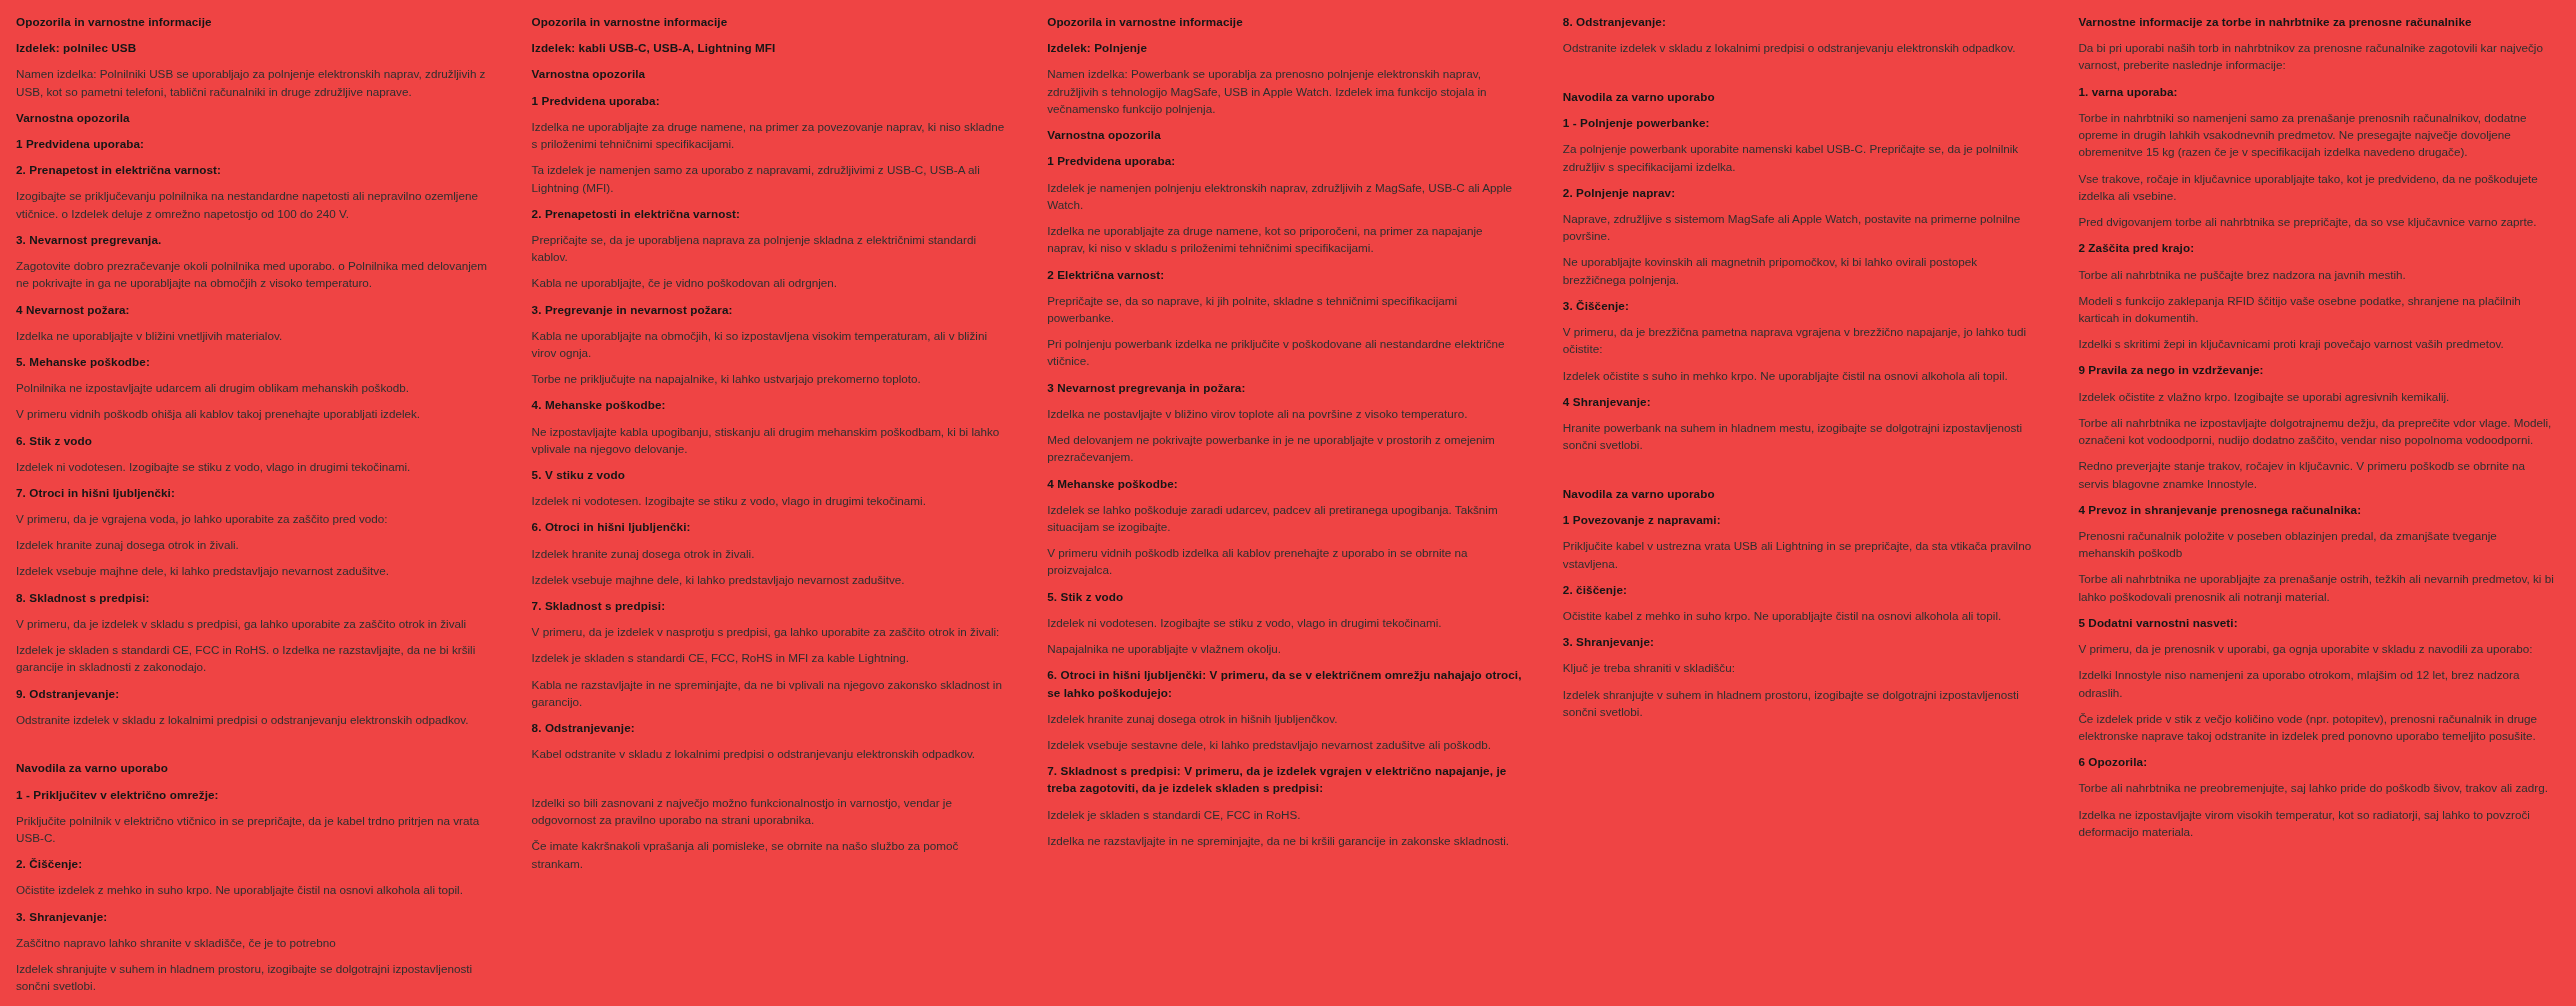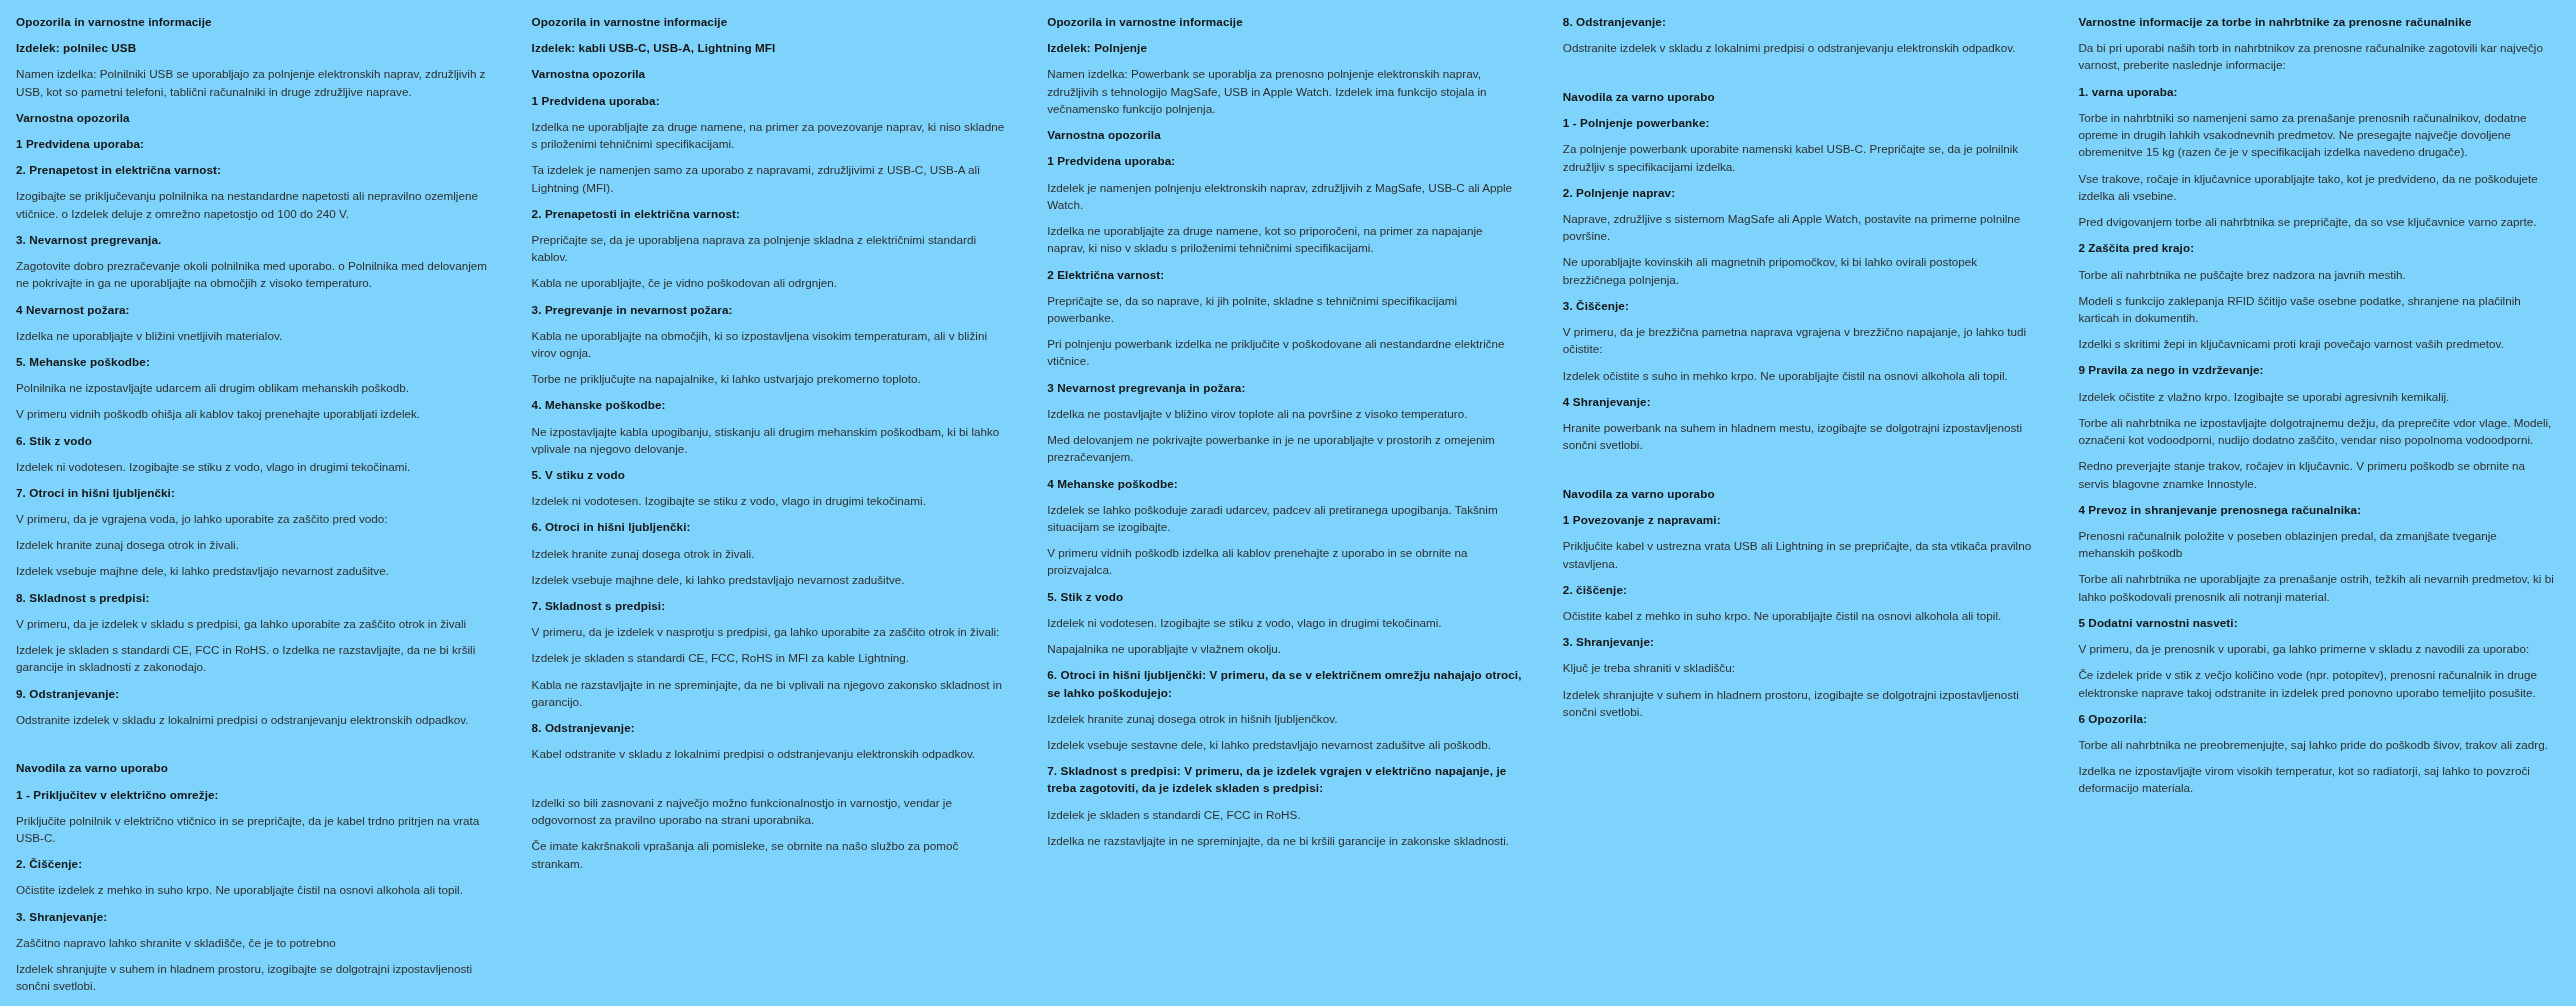--- a/index.html
+++ b/index.html
@@ -13,21 +13,21 @@
     height: 1006px;
     overflow: hidden;
     font-family: "Liberation Sans", "DejaVu Sans", sans-serif;
     -webkit-font-smoothing: antialiased;
   }
   .doc {
     box-sizing: border-box;
     width: 2576px;
     height: 1006px;
     padding: 13px 21px 8px 16px;
-    background: #7dd3fc;
+    background: #ef4444;
   }
   .columns {
     display: grid;
     grid-template-columns: repeat(5, 1fr);
     column-gap: 39px;
     align-items: start;
   }
   .column {
     min-width: 0;
   }
@@ -186,21 +186,22 @@
         <div class="blk p">Modeli s funkcijo zaklepanja RFID ščitijo vaše osebne podatke, shranjene na plačilnih karticah in dokumentih.</div>
         <div class="blk p">Izdelki s skritimi žepi in ključavnicami proti kraji povečajo varnost vaših predmetov.</div>
         <div class="blk h">9 Pravila za nego in vzdrževanje:</div>
         <div class="blk p">Izdelek očistite z vlažno krpo. Izogibajte se uporabi agresivnih kemikalij.</div>
         <div class="blk p">Torbe ali nahrbtnika ne izpostavljajte dolgotrajnemu dežju, da preprečite vdor vlage. Modeli, označeni kot vodoodporni, nudijo dodatno zaščito, vendar niso popolnoma vodoodporni.</div>
         <div class="blk p">Redno preverjajte stanje trakov, ročajev in ključavnic. V primeru poškodb se obrnite na servis blagovne znamke Innostyle.</div>
         <div class="blk h">4 Prevoz in shranjevanje prenosnega računalnika:</div>
         <div class="blk p">Prenosni računalnik položite v poseben oblazinjen predal, da zmanjšate tveganje mehanskih poškodb</div>
         <div class="blk p">Torbe ali nahrbtnika ne uporabljajte za prenašanje ostrih, težkih ali nevarnih predmetov, ki bi lahko poškodovali prenosnik ali notranji material.</div>
         <div class="blk h">5 Dodatni varnostni nasveti:</div>
-        <div class="blk p">V primeru, da je prenosnik v uporabi, ga lahko primerne v skladu z navodili za uporabo:</div>
+        <div class="blk p">V primeru, da je prenosnik v uporabi, ga ognja uporabite v skladu z navodili za uporabo:</div>
+        <div class="blk p">Izdelki Innostyle niso namenjeni za uporabo otrokom, mlajšim od 12 let, brez nadzora odraslih.</div>
         <div class="blk p">Če izdelek pride v stik z večjo količino vode (npr. potopitev), prenosni računalnik in druge elektronske naprave takoj odstranite in izdelek pred ponovno uporabo temeljito posušite.</div>
         <div class="blk h">6 Opozorila:</div>
         <div class="blk p">Torbe ali nahrbtnika ne preobremenjujte, saj lahko pride do poškodb šivov, trakov ali zadrg.</div>
         <div class="blk p">Izdelka ne izpostavljajte virom visokih temperatur, kot so radiatorji, saj lahko to povzroči deformacijo materiala.</div>
       </section>
     </div>
 </main>
 
 
 </body></html>

